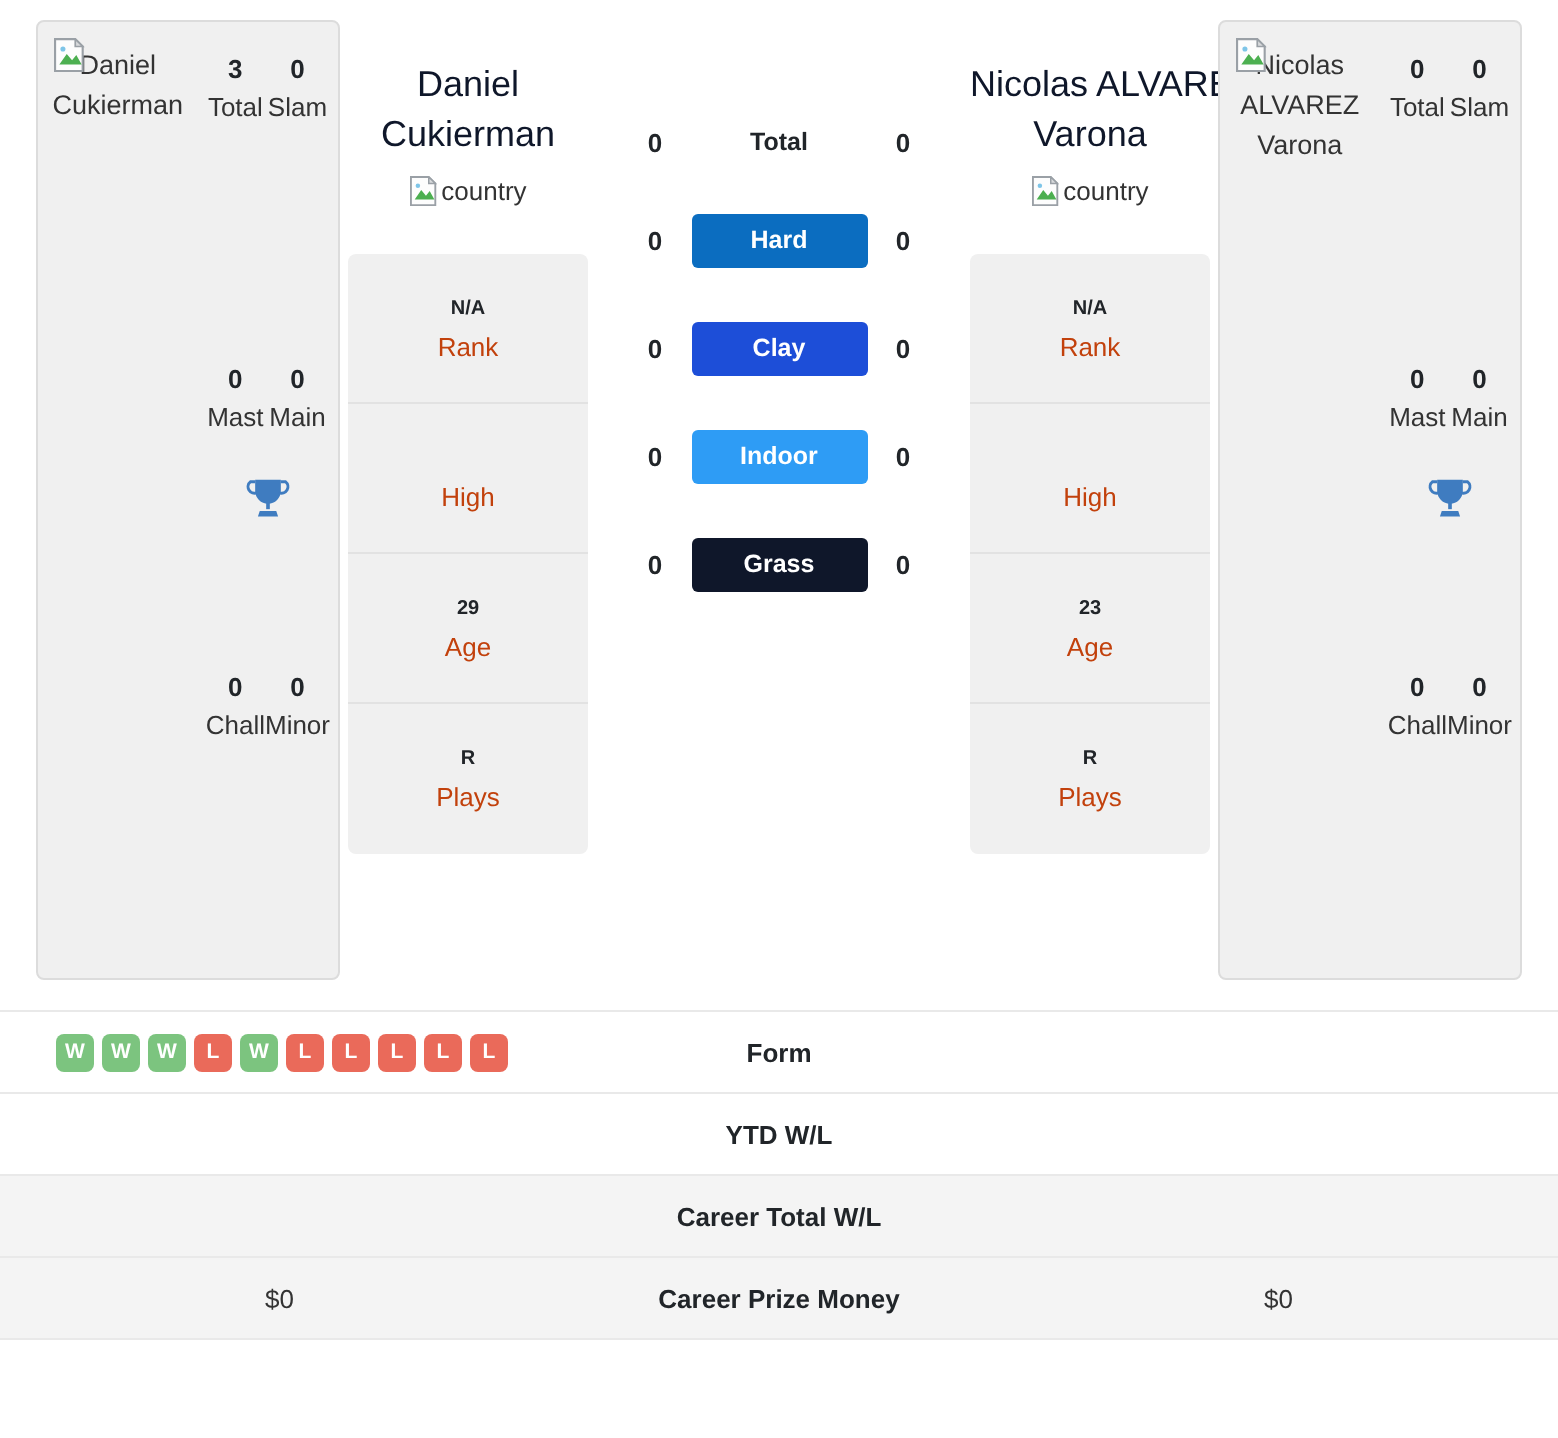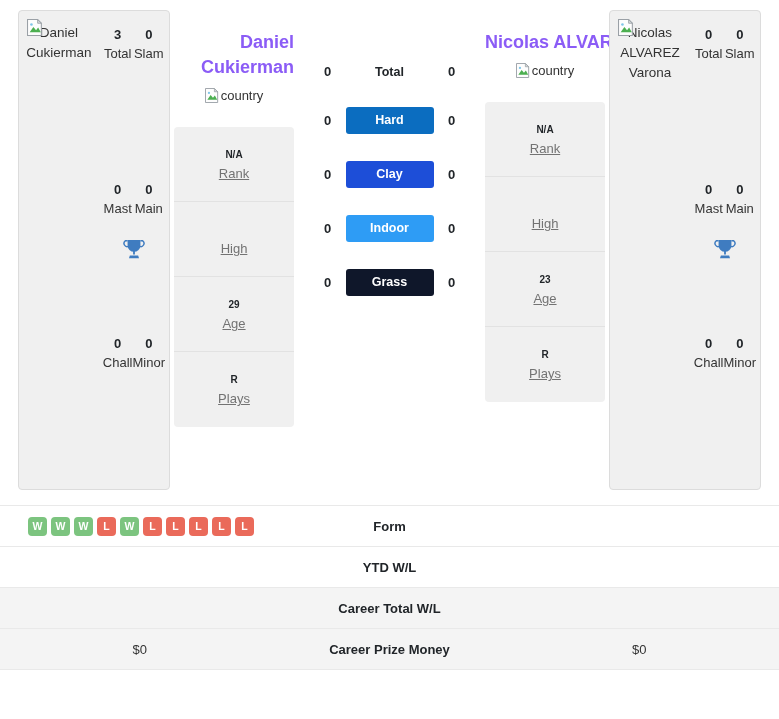--- a/index.html
+++ b/index.html
@@ -108,25 +108,24 @@
     width: 120px;
     margin: 0 4px;
     box-sizing: border-box;
   }
   .info-head {
     text-align: center;
     padding-top: 20px;
   }
   .info-name {
     font-size: 18px;
-    font-weight: bold;
+    font-weight: normal;
     line-height: 25px;
-    color: #8b5cf6;
+    color: #0f172a;
     white-space: nowrap;
-    text-align: right;
   }
   .info-flag {
     margin-top: 8px;
     font-size: 13px;
     color: #333;
     white-space: nowrap;
   }
   .info-box {
     margin-top: 24px;
     background: #f0f0f0;
@@ -144,22 +143,21 @@
   .info-val {
     font-size: 10px;
     font-weight: bold;
     line-height: 19px;
     color: #212529;
     min-height: 19px;
   }
   .info-lbl {
     font-size: 13px;
     line-height: 19px;
-    color: #737373;
-    text-decoration: underline;
+    color: #c2410c;
   }
 
   
   .h2h {
     flex: 1 1 auto;
     padding-top: 52px;
   }
   .h2h-row {
     display: flex;
     align-items: center;
@@ -371,20 +369,21 @@
         <div class="h2h-mid">
           <span class="surf-badge" id="badge-grass" style="background: #0f172a;">Grass</span>
         </div>
         <div class="h2h-score">0</div>
       </div>
     </div>
 
     <div class="info-col">
       <div class="info-head">
         <div class="info-name">Nicolas ALVAREZ</div>
+        <div class="info-name">Varona</div>
         <div class="info-flag">
           <span class="broken-img-inline">
             <svg viewBox="0 0 16 16" width="15" height="15">
               <path d="M0.5 0.5 H10 L13.5 4 V15.5 H0.5 Z" fill="#fdfdfd" stroke="#9aa0a6" stroke-width="1"></path>
               <path d="M10 0.5 L13.5 4 H10 Z" fill="#d8dadc" stroke="#9aa0a6" stroke-width="0.8"></path>
               <path d="M2.5 12.5 L6 7.5 L8.5 10.5 L10.5 8 L13 12.5 Z" fill="#4caf50"></path>
               <circle cx="4.2" cy="5.2" r="1.2" fill="#7ec5e8"></circle>
             </svg>
           </span><span>country</span>
         </div>

